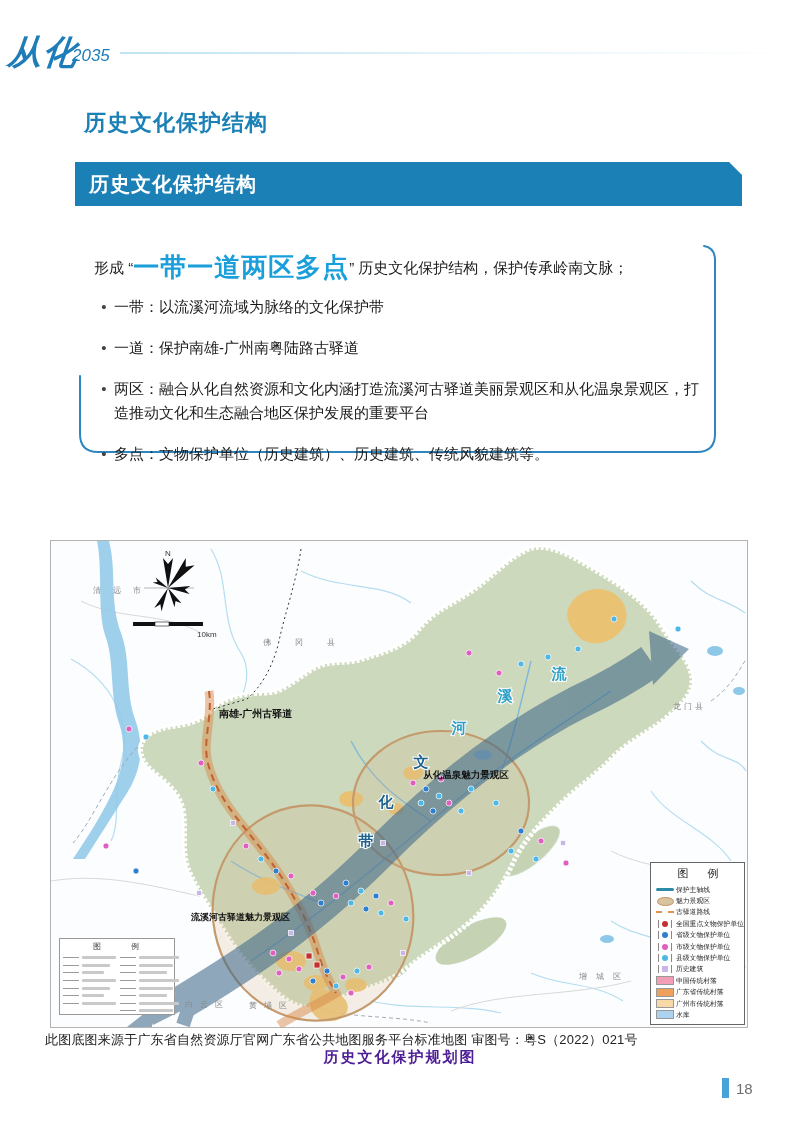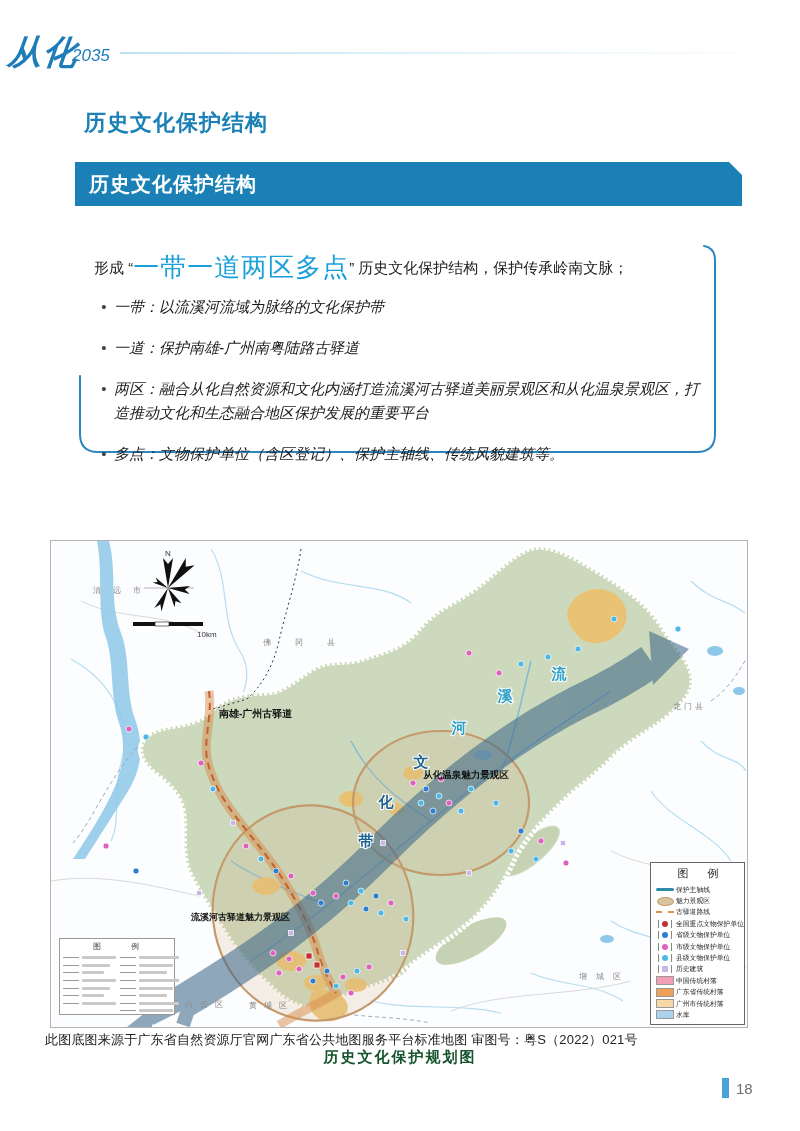--- a/index.html
+++ b/index.html
@@ -22,25 +22,25 @@
   .banner{position:absolute;left:75px;top:162px;width:667px;height:44px;background:#1a80b6;
         clip-path:polygon(0 0,calc(100% - 13px) 0,100% 13px,100% 100%,0 100%);}
   .banner span{display:block;color:#fff;font-size:20px;font-weight:bold;
         letter-spacing:1px;line-height:44px;padding-left:14px;}
 
   
   .callout{position:absolute;left:78px;top:238px;width:648px;height:228px;}
   .callout svg.border{position:absolute;left:0;top:0;width:648px;height:228px;}
   .callout .inner{position:relative;padding:12px 20px 0 16px;color:#1a1a1a;font-size:15px;}
   .intro{line-height:34px;}
-  .intro .hl{font-size:26px;font-weight:normal;color:#1b9fdb;letter-spacing:1px;vertical-align:-3px;}
+  .intro .hl{font-size:26px;font-weight:bold;color:#1b9fdb;letter-spacing:1px;vertical-align:-3px;}
   .bullets{margin-top:10px;}
   .bullet{display:flex;margin:0 0 17px 0;line-height:24px;}
   .bullet .dot{width:20px;text-align:center;color:#444;flex:0 0 20px;}
-  .bullet .txt{flex:1;font-style:italic;}
+  .bullet .txt{flex:1;}
 
   
   .map{position:absolute;left:50px;top:540px;width:696px;height:486px;
        border:1px solid #b3b3b3;background:#fcfdff;}
   .map svg.geo{position:absolute;left:0;top:0;}
 
   
   .legend{position:absolute;left:599px;top:321px;width:95px;height:163px;background:#fff;
           border:1px solid #666;box-sizing:border-box;padding:2px 2px 0 3px;}
   .legend .lg-title{text-align:center;font-size:11px;letter-spacing:8px;color:#222;
@@ -63,21 +63,21 @@
           padding-left:12px;margin-bottom:2px;}
   .bm-grid{display:flex;gap:4px;}
   .bm-col{flex:1;}
   .bm-row{display:flex;align-items:center;height:7.6px;}
   .bm-sym{width:16px;height:1px;background:#9a9a9a;margin-right:3px;}
   .bm-txt{height:3px;background:#c9c9c9;border-radius:1px;}
 
   
   .map-source{position:absolute;left:45px;top:1031px;font-size:13px;color:#222;letter-spacing:0.2px;}
   .figure-title{position:absolute;left:0;top:1048px;width:800px;text-align:center;
-        font-size:15px;font-weight:600;color:#14532d;letter-spacing:2px;}
+        font-size:15px;font-weight:600;color:#4c1d95;letter-spacing:2px;}
 
   
   .page-bar{position:absolute;left:722px;top:1078px;width:7px;height:20px;background:#4aa3d8;}
   .page-num{position:absolute;left:736px;top:1080px;font-size:15px;color:#6e6e6e;}
 </style>
 </head>
 <body>
 
 <div class="page">
 
@@ -107,21 +107,21 @@
         <div class="bullet">
           <span class="dot">•</span>
           <span class="txt">一道：保护南雄-广州南粤陆路古驿道</span>
         </div>
         <div class="bullet">
           <span class="dot">•</span>
           <span class="txt">两区：融合从化自然资源和文化内涵打造流溪河古驿道美丽景观区和从化温泉景观区，打造推动文化和生态融合地区保护发展的重要平台</span>
         </div>
         <div class="bullet">
           <span class="dot">•</span>
-          <span class="txt">多点：文物保护单位（含区登记）、保护主轴线、传统风貌建筑等。</span>
+          <span class="txt">多点：文物保护单位（历史建筑）、历史建筑、传统风貌建筑等。</span>
         </div>
       </div>
     </div>
   </div>
 
   <div class="map">
     <svg class="geo" width="696" height="486" viewBox="0 0 696 486">
       <rect x="0" y="0" width="696" height="486" fill="#fcfdff"></rect>
 
       <g fill="none" stroke="#b5ddf0" stroke-width="1.2">

